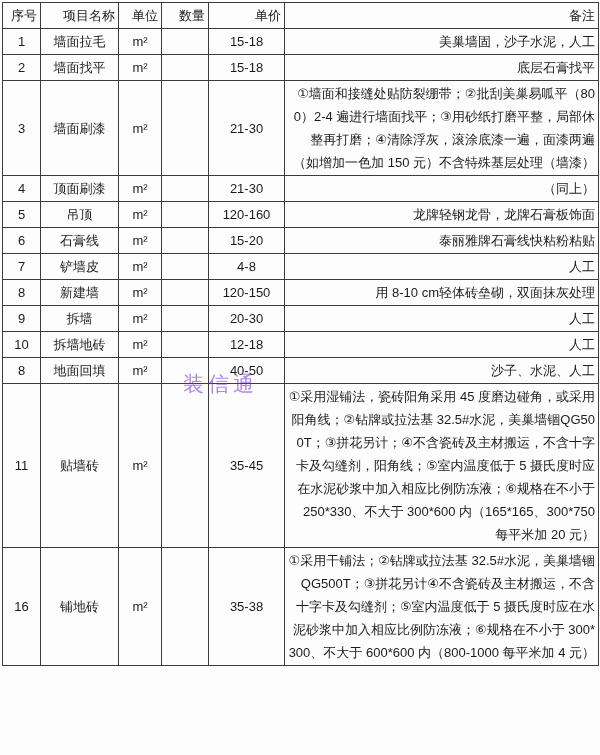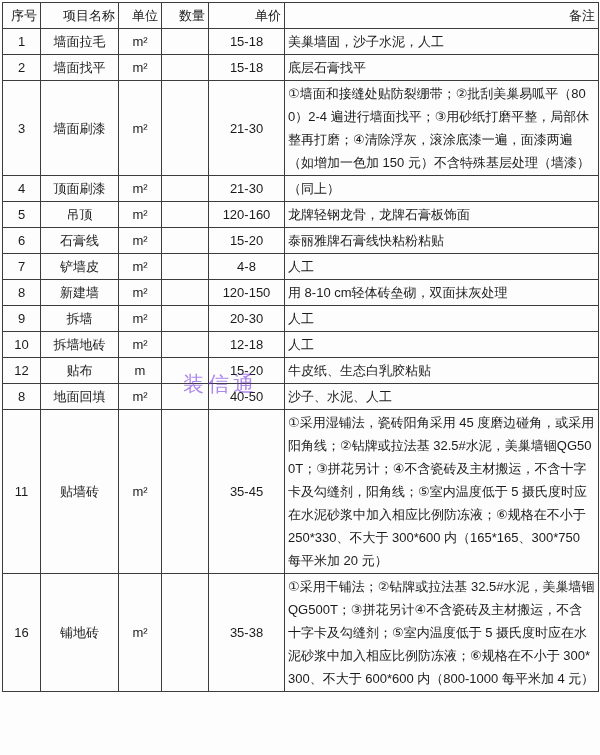--- a/index.html
+++ b/index.html
@@ -33,21 +33,21 @@
   }
   table.price-table th {
     font-weight: normal;
     text-align: right;
     height: 22px;
   }
   td.c-no, td.c-name, td.c-unit, td.c-qty, td.c-price {
     text-align: center;
   }
   td.c-remark {
-    text-align: left;
+    text-align: right;
     padding-left: 5px;
     padding-right: 4px;
   }
   td.c-unit { font-size: 12px; }
   .watermark {
     position: absolute;
     left: 183px;
     top: 368px;
     font-size: 21px;
     letter-spacing: 4px;
@@ -160,28 +160,20 @@
         </tr>
         <tr>
           <td class="c-no">10</td>
           <td class="c-name">拆墙地砖</td>
           <td class="c-unit">m²</td>
           <td class="c-qty"></td>
           <td class="c-price">12-18</td>
           <td class="c-remark">人工</td>
         </tr>
         <tr>
-          <td class="c-no">12</td>
-          <td class="c-name">贴布</td>
-          <td class="c-unit">m</td>
-          <td class="c-qty"></td>
-          <td class="c-price">15-20</td>
-          <td class="c-remark">牛皮纸、生态白乳胶粘贴</td>
-        </tr>
-        <tr>
           <td class="c-no">8</td>
           <td class="c-name">地面回填</td>
           <td class="c-unit">m²</td>
           <td class="c-qty"></td>
           <td class="c-price">40-50</td>
           <td class="c-remark">沙子、水泥、人工</td>
         </tr>
         <tr>
           <td class="c-no">11</td>
           <td class="c-name">贴墙砖</td>

